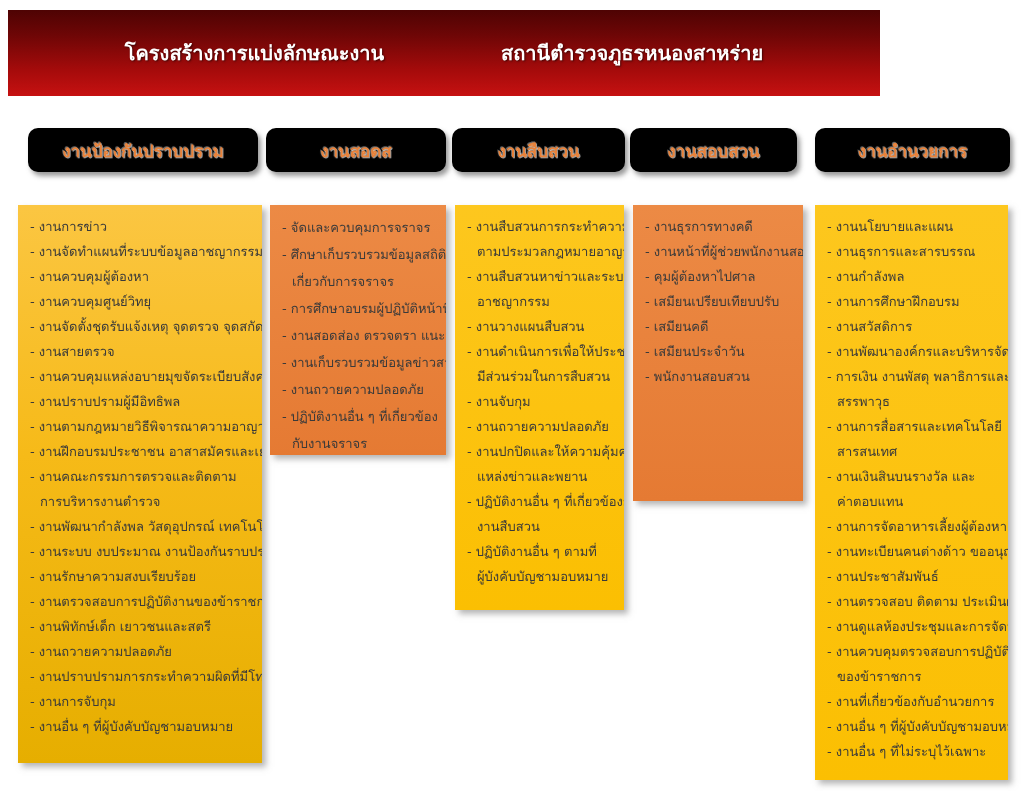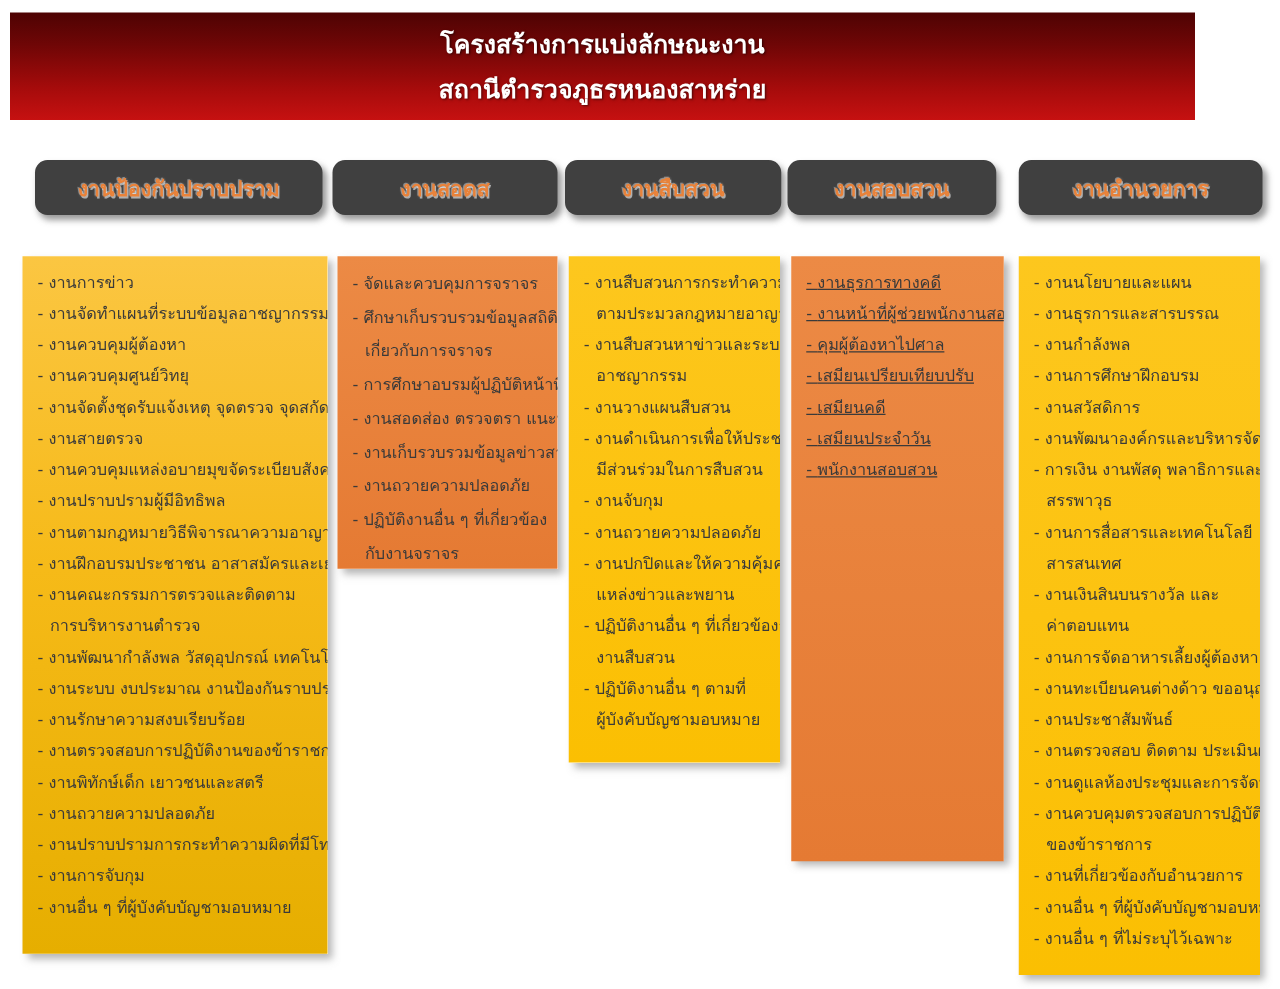--- a/index.html
+++ b/index.html
@@ -3,33 +3,33 @@
 <meta charset="utf-8">
 <style>
   html,body{margin:0;padding:0;}
   body{
     width:1024px;height:791px;position:relative;background:#ffffff;
     font-family:"DejaVu Sans","Liberation Sans",sans-serif;
     overflow:hidden;
   }
   
   .banner{
-    position:absolute;left:8px;top:10px;width:948px;height:86px;
+    position:absolute;left:8px;top:10px;width:872px;height:86px;
     background:linear-gradient(180deg,#4e0303 0%,#6f0606 30%,#a50b0b 70%,#c61111 100%);
-    display:flex;flex-direction:column;align-items:center;justify-content:space-evenly;
+    display:flex;align-items:center;justify-content:space-evenly;
   }
   .banner .t{
     color:#ffffff;font-weight:bold;font-size:20px;line-height:24px;
     text-shadow:1px 1px 2px rgba(0,0,0,.55);white-space:nowrap;
   }
   
   .pill{
     position:absolute;top:128px;height:44px;border-radius:10px;
     background:linear-gradient(180deg,#586988 0%,#4d5e7c 55%,#45567 4 100%);
-    background-color:#404040;
+    background-color:#000000;
     box-shadow:3px 4px 5px rgba(70,70,70,.55);
     display:flex;align-items:center;justify-content:center;
   }
   .pill .pt{
     color:#e8823a;font-weight:bold;font-size:17px;white-space:nowrap;
     text-shadow:1px 1px 0 rgba(255,255,255,.55),-1px -1px 0 rgba(255,255,255,.35),0 0 2px rgba(255,255,255,.4);
   }
   #pill-0{left:28px;width:230px;}
   #pill-1{left:266px;width:180px;}
   #pill-2{left:452px;width:173px;}
@@ -45,22 +45,22 @@
   .box .line{line-height:25px;white-space:nowrap;}
   .box.wide .line{line-height:27px;}
   .line.first::before{content:"- ";}
   .line.cont{padding-left:10px;}
   #box-0{left:18px;width:244px;height:558px;
     background:linear-gradient(180deg,#fbc642 0%,#f6ba18 45%,#e6ae00 100%);}
   #box-1{left:270px;width:176px;height:250px;
     background:linear-gradient(180deg,#ec8a45 0%,#e57a33 100%);}
   #box-2{left:455px;width:169px;height:405px;
     background:linear-gradient(180deg,#fdc71e 0%,#fbbf02 100%);}
-  #box-3{left:633px;width:170px;height:484px;
-    background:linear-gradient(180deg,#ec8a45 0%,#e57a33 100%);text-decoration:underline;}
+  #box-3{left:633px;width:170px;height:296px;
+    background:linear-gradient(180deg,#ec8a45 0%,#e57a33 100%);}
   #box-4{left:815px;width:193px;height:575px;
     background:linear-gradient(180deg,#fdc71e 0%,#fbbf02 100%);}
 </style>
 </head>
 <body>
 
 <div class="banner">
   <div class="t">โครงสร้างการแบ่งลักษณะงาน</div>
   <div class="t">สถานีตำรวจภูธรหนองสาหร่าย</div>
 </div>

